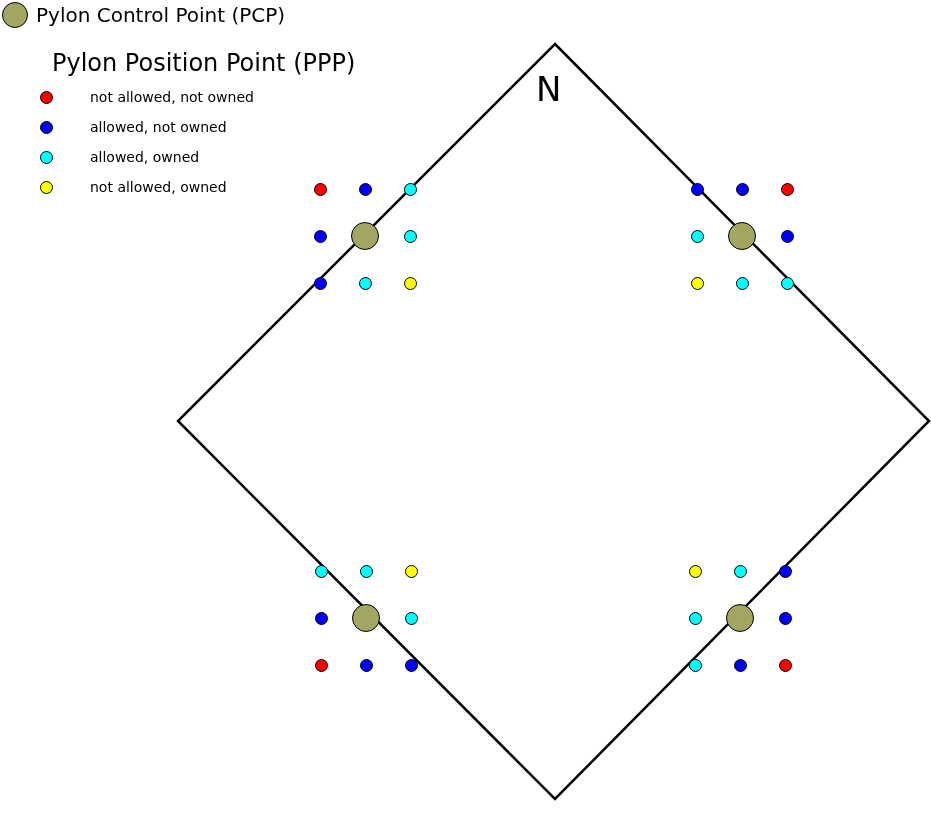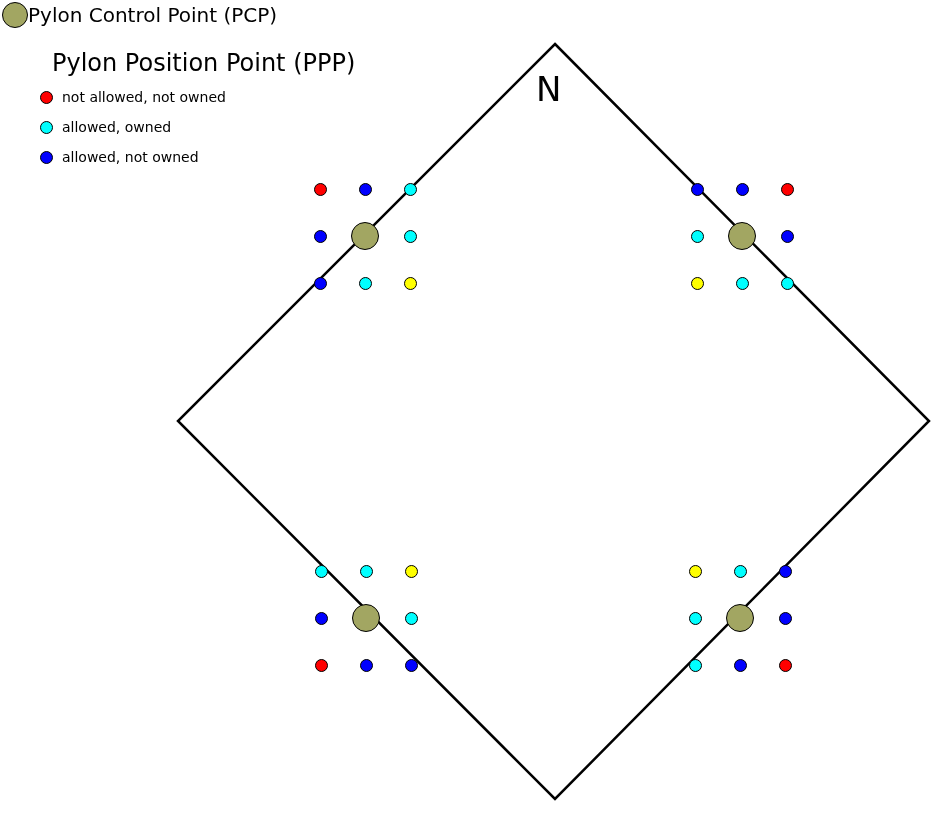--- a/index.html
+++ b/index.html
@@ -37,30 +37,30 @@
     align-items: center;
   }
   .pcp-swatch {
     width: 26px;
     height: 26px;
     border-radius: 50%;
     border: 1px solid #000;
     box-sizing: border-box;
     flex: 0 0 auto;
   }
-  .legend-pcp-label { font-size: 20px; white-space: nowrap; }
+  .legend-pcp-label { font-size: 20px; margin-left: 8px; white-space: nowrap; }
   .legend-ppp-title {
     position: absolute;
     left: 52px;
     top: 49px;
     font-size: 24px;
     white-space: nowrap;
   }
   .legend-items { position: absolute; left: 40px; top: 82px; }
-  .legend-item { display: flex; align-items: center; height: 30px; }
+  .legend-item { display: flex; align-items: center; height: 30px; gap: 28px; }
   .ppp-swatch {
     width: 13px;
     height: 13px;
     border-radius: 50%;
     border: 1px solid #000;
     box-sizing: border-box;
     margin-right: 9px;
     flex: 0 0 auto;
   }
   .legend-item-label { font-size: 14px; white-space: nowrap; }
@@ -120,23 +120,27 @@
       <span class="pcp-swatch" id="pcp-swatch" style="background: rgb(162, 166, 98);"></span>
       <span class="legend-pcp-label">Pylon Control Point (PCP)</span>
     </div>
     <div class="legend-ppp-title">Pylon Position Point (PPP)</div>
     <div class="legend-items" id="legend-items">
         <div class="legend-item">
           <span class="ppp-swatch" style="background: rgb(255, 0, 0);"></span>
           <span class="legend-item-label">not allowed, not owned</span>
         </div>
         <div class="legend-item">
+          <span class="ppp-swatch" style="background: rgb(0, 0, 255);"></span>
+          <span class="legend-item-label">allowed, not owned</span>
+        </div>
+        <div class="legend-item">
           <span class="ppp-swatch" style="background: rgb(0, 255, 255);"></span>
           <span class="legend-item-label">allowed, owned</span>
         </div>
         <div class="legend-item">
-          <span class="ppp-swatch" style="background: rgb(0, 0, 255);"></span>
-          <span class="legend-item-label">allowed, not owned</span>
+          <span class="ppp-swatch" style="background: rgb(255, 255, 0);"></span>
+          <span class="legend-item-label">not allowed, owned</span>
         </div>
       </div>
   </div>
 
 </div>
 
 </body></html>

